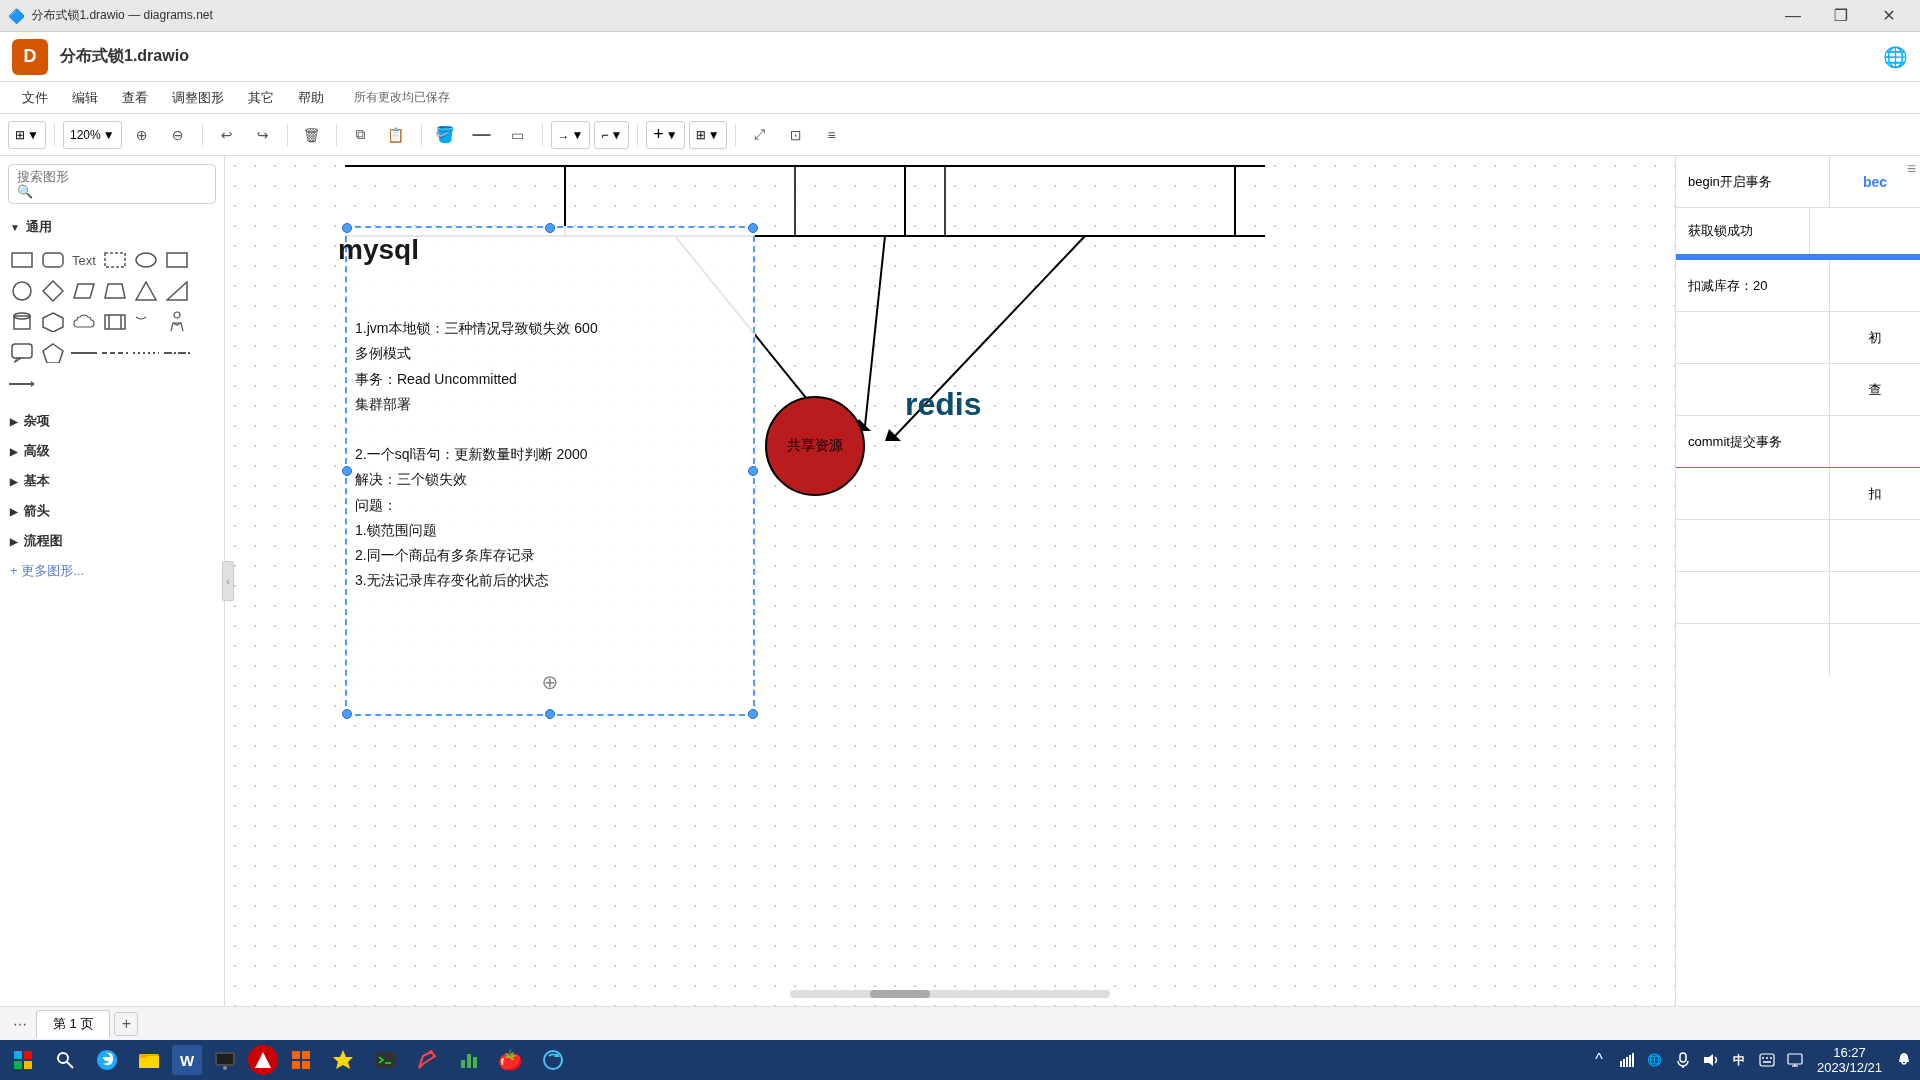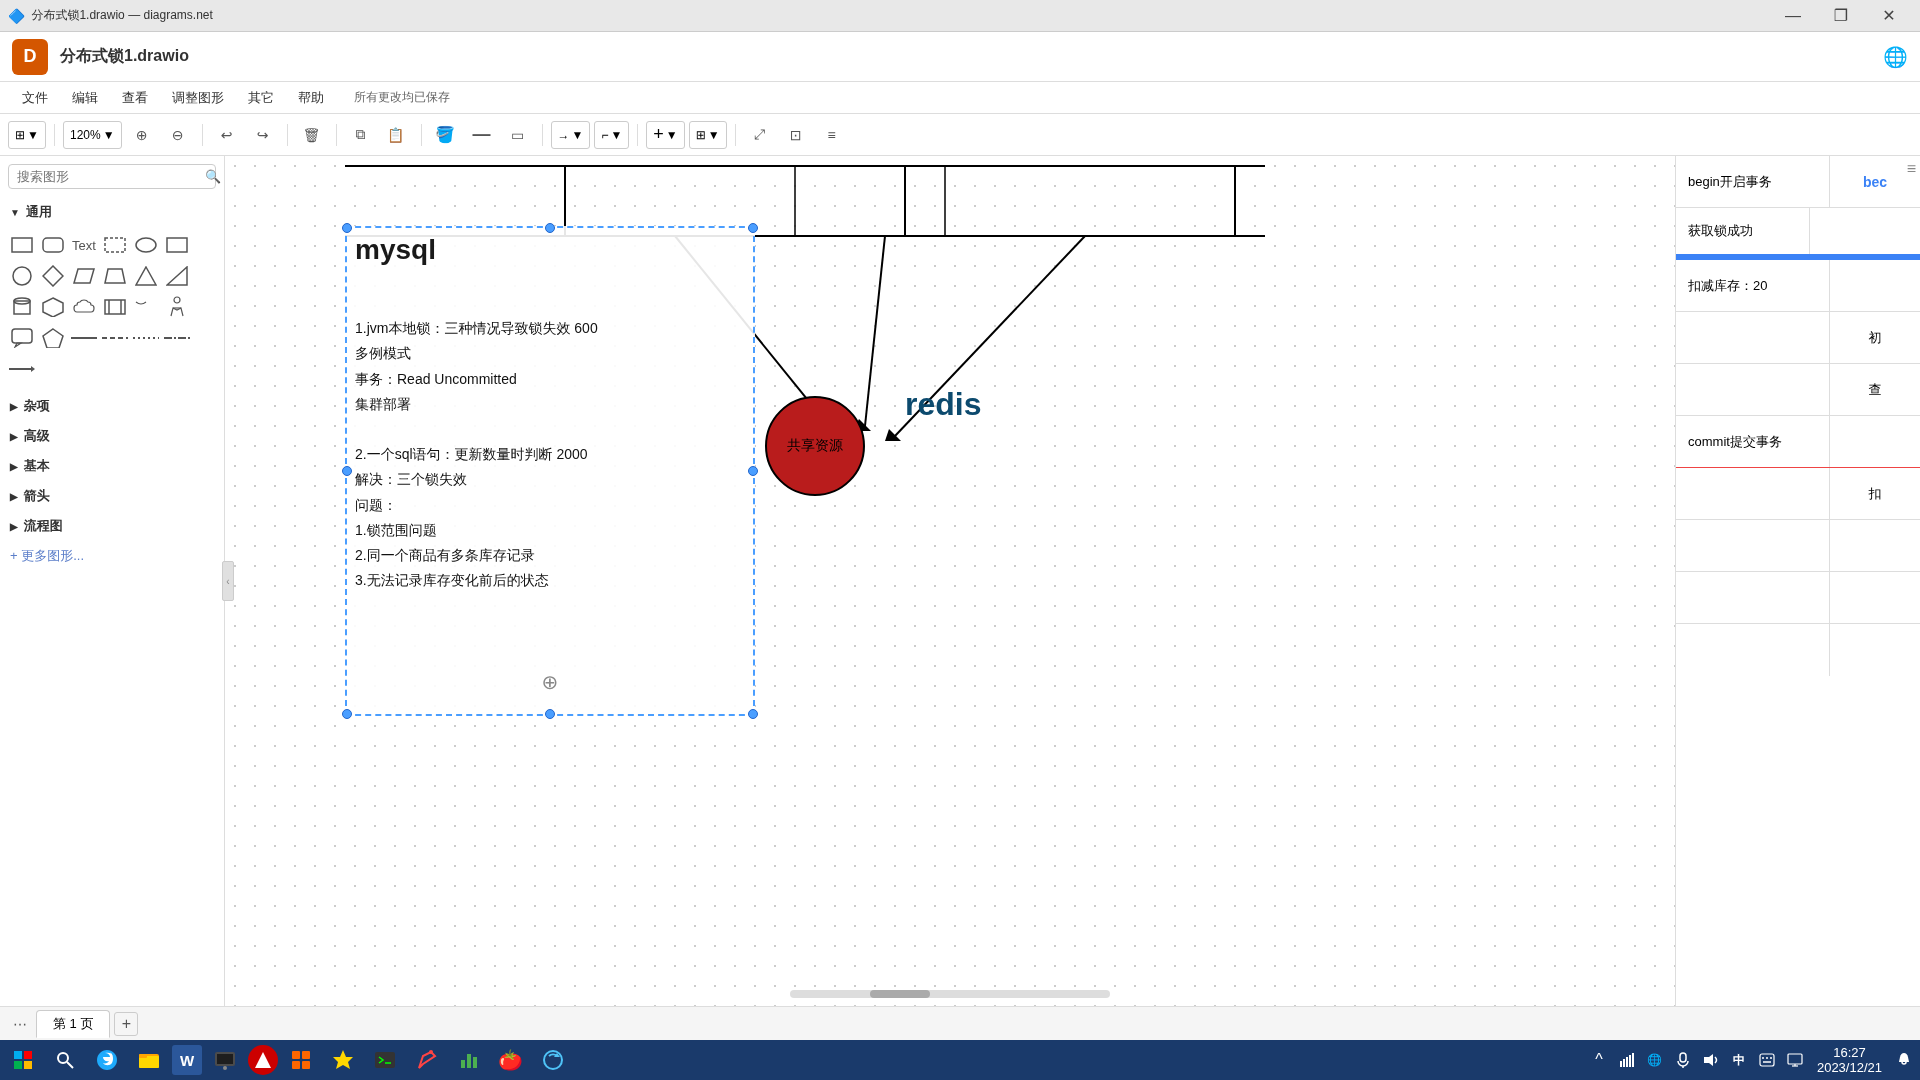--- a/index.html
+++ b/index.html
@@ -101,21 +101,22 @@
       background: #fff;
       border-right: 1px solid #ddd;
       display: flex;
       flex-direction: column;
     }
     #search-box {
       display: flex; 
       margin: 8px;
       border: 1px solid #ccc; border-radius: 4px;
       padding: 4px 8px;
-      gap: 12px;
+      gap: 0;
+      flex-direction: column;
     }
     #search-input {
       border: none; outline: none; font-size: 13px; flex: 1;
       font-family: inherit;
     }
     .shape-category {
       padding: 6px 10px;
       font-size: 13px; font-weight: 600; color: #333;
       cursor: pointer;
       display: flex; align-items: center; gap: 6px;
@@ -164,21 +165,21 @@
       position: absolute;
       width: 10px; height: 10px;
       background: #4a9eff;
       border: 1px solid #2266cc;
       border-radius: 50%;
     }
 
     #mysql-title {
       position: absolute;
       top: 78px;
-      left: 130px;
+      left: 113px;
       font-size: 28px;
       font-weight: bold;
       color: #1a1a1a;
     }
     #mysql-content {
       position: absolute;
       top: 130px;
       left: 130px;
       width: 390px;
       font-size: 14px;

